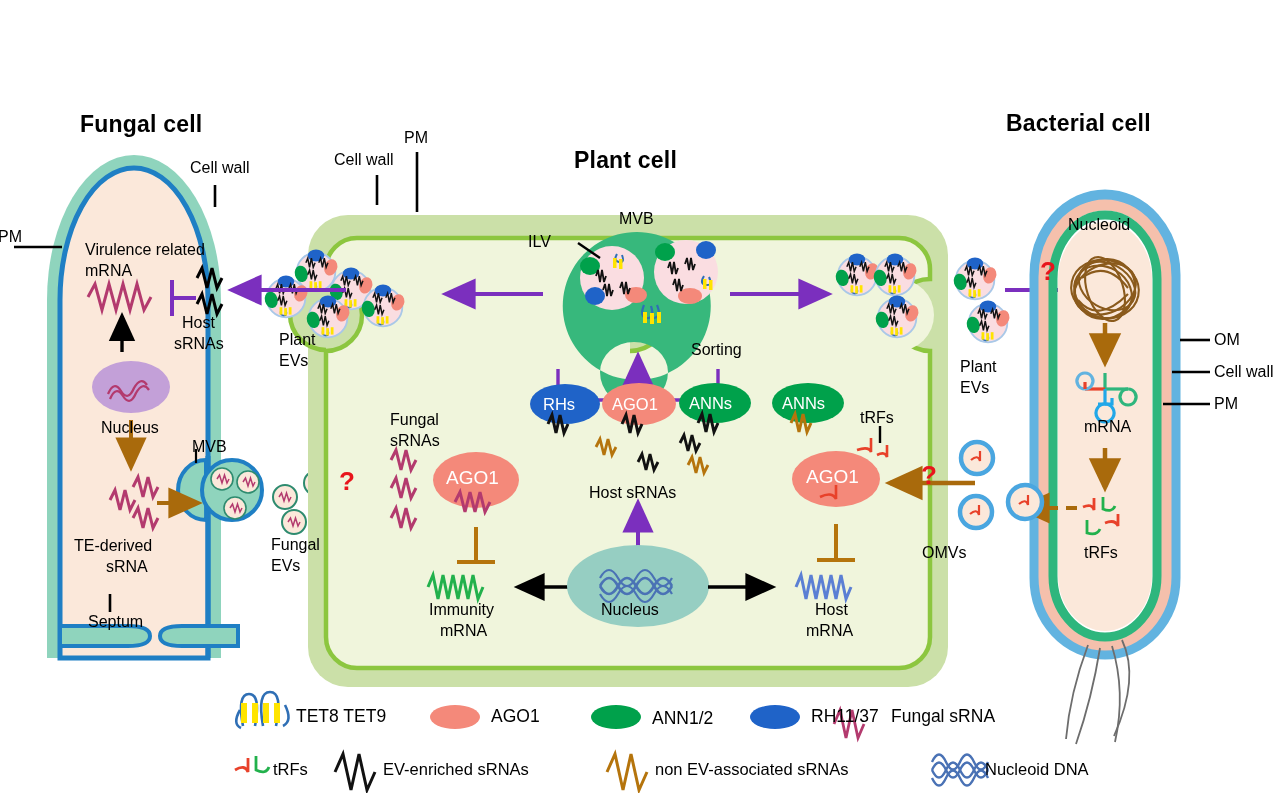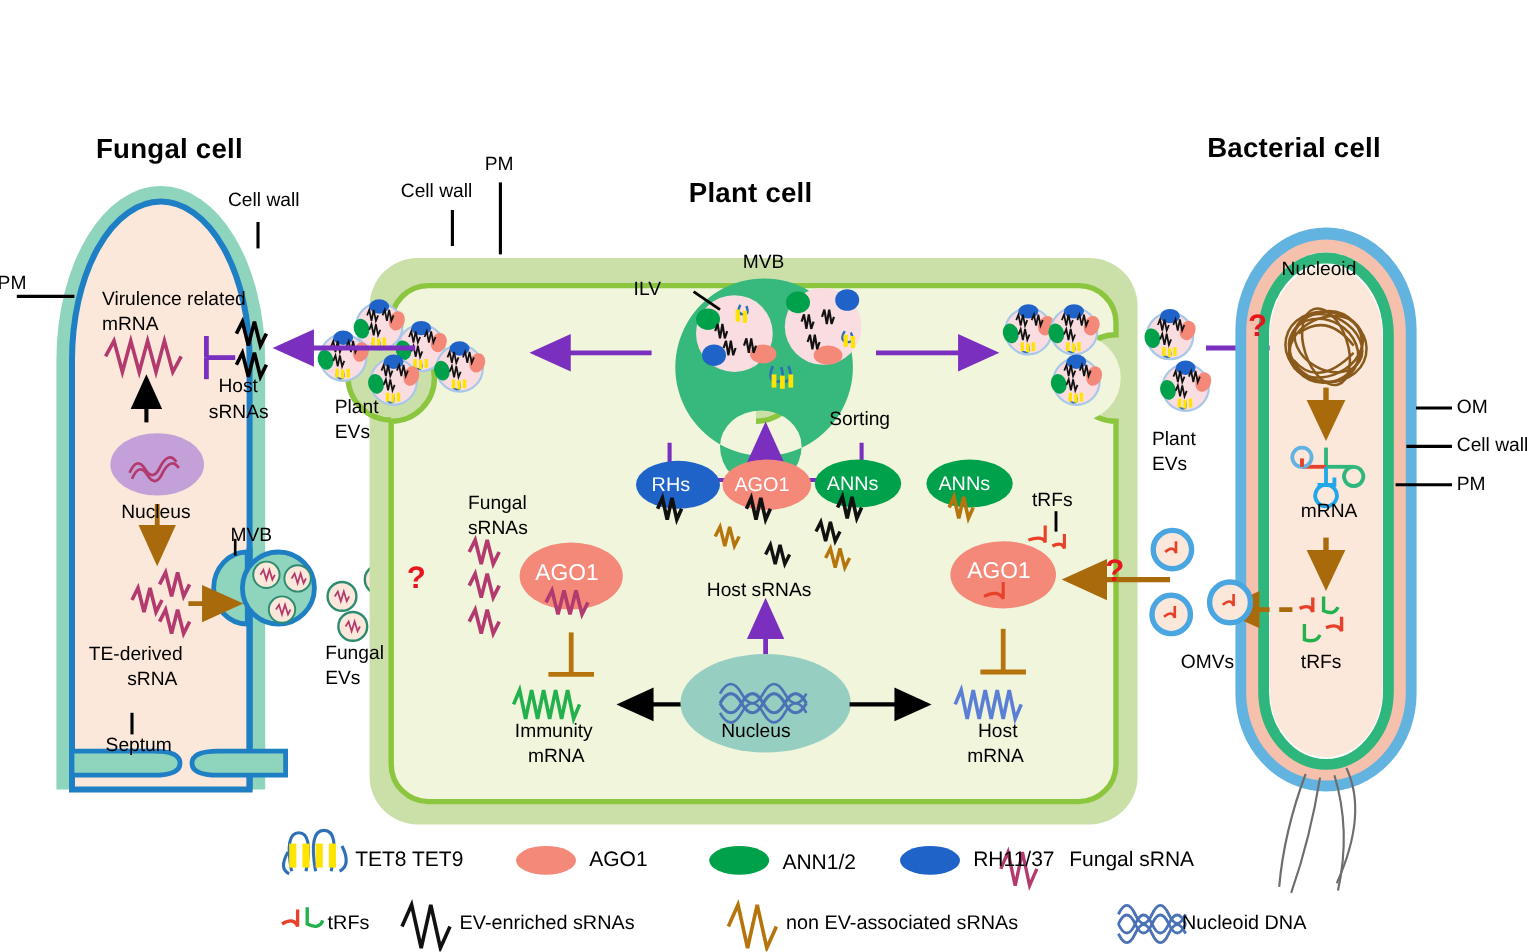--- a/index.html
+++ b/index.html
@@ -477,21 +477,21 @@
 <div class="lbl" style="left:782px;top:393px;color:#fff;font-size:16.5px;">ANNs</div>
 <div class="lbl" style="left:446px;top:468px;color:#fff;font-size:19px;">AGO1</div>
 <div class="lbl" style="left:806px;top:467px;color:#fff;font-size:19px;">AGO1</div>
 
 <div class="lbl" style="left:1068px;top:215px;">Nucleoid</div>
 <div class="lbl" style="left:1084px;top:417px;">mRNA</div>
 <div class="lbl" style="left:1084px;top:543px;">tRFs</div>
 <div class="lbl" style="left:1214px;top:330px;">OM</div>
 <div class="lbl" style="left:1214px;top:362px;">Cell wall</div>
 <div class="lbl" style="left:1214px;top:394px;">PM</div>
-<div class="lbl" style="left:984px;top:543px;">OMVs</div>
+<div class="lbl" style="left:922px;top:543px;">OMVs</div>
 <div class="qmark" style="left:1040px;top:256px;">?</div>
 
 <div class="legtext" style="left:296px;top:706px;">TET8 TET9</div>
 <div class="legtext" style="left:491px;top:706px;">AGO1</div>
 <div class="legtext" style="left:652px;top:708px;text-align:right;">ANN1/2</div>
 <div class="legtext" style="left:811px;top:706px;">RH11/37</div>
 <div class="legtext" style="left:891px;top:706px;">Fungal sRNA</div>
 
 <div class="legtext sm" style="left:273px;top:760px;">tRFs</div>
 <div class="legtext sm" style="left:383px;top:760px;">EV-enriched sRNAs</div>

